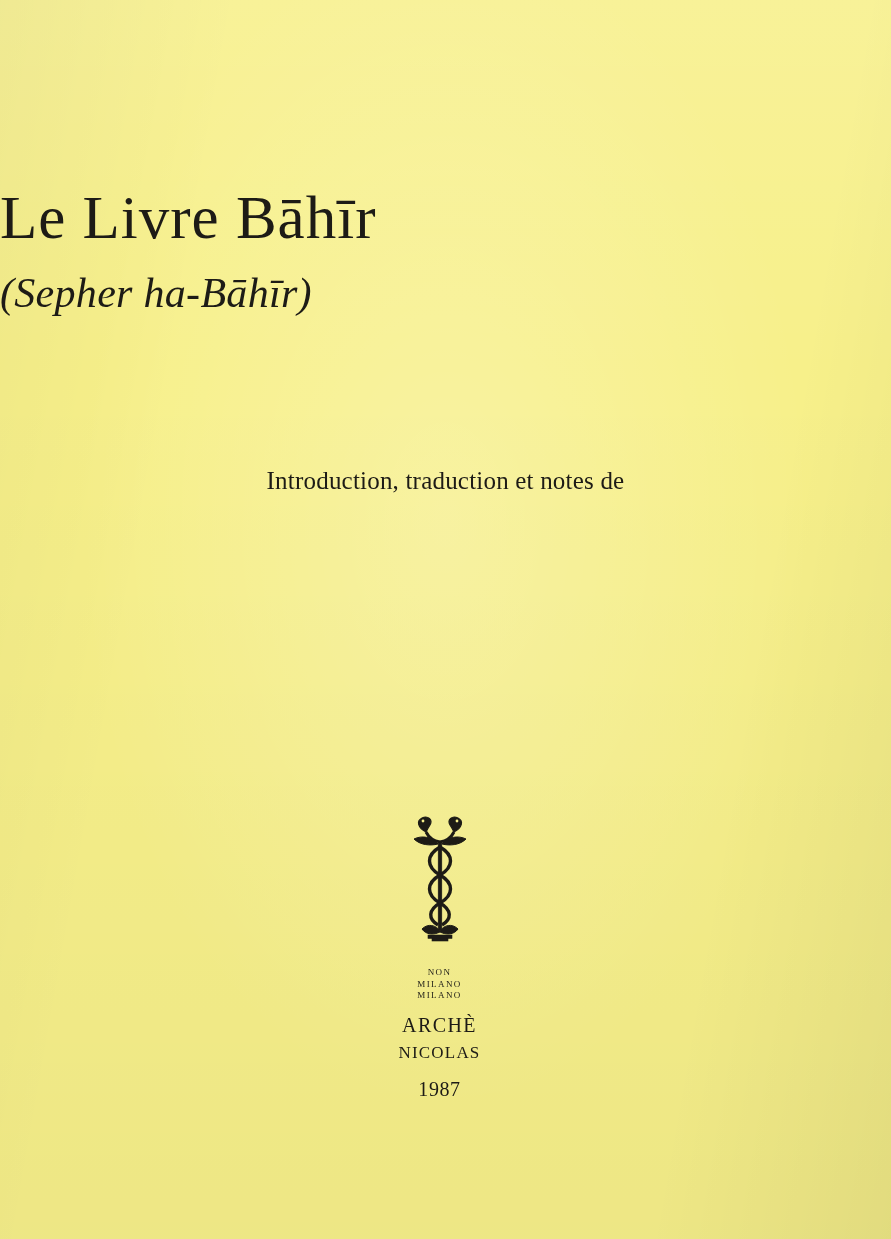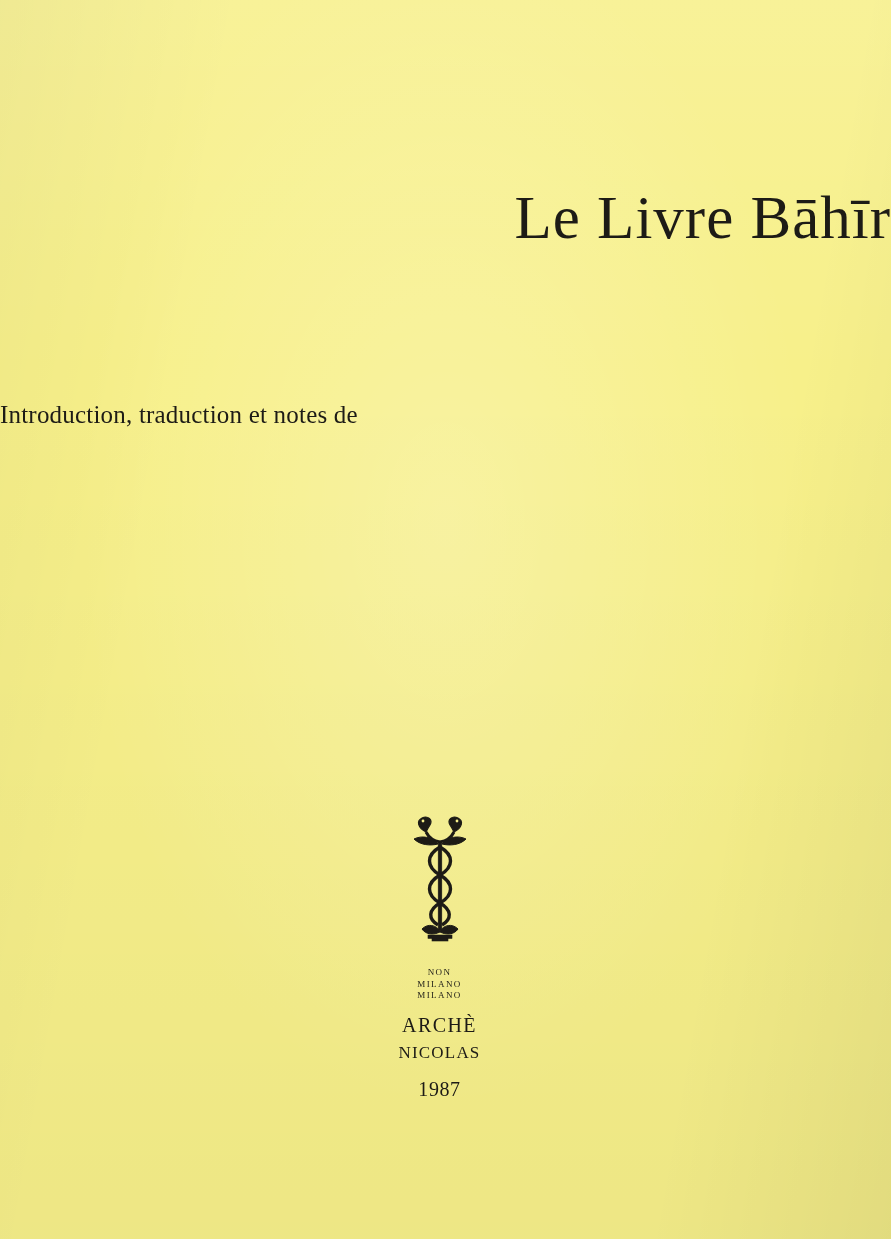--- a/index.html
+++ b/index.html
@@ -28,40 +28,41 @@
   .page {
     position: absolute;
     inset: 0;
     display: flex;
     flex-direction: column;
     align-items: center;
   }
 
   .title-block {
     margin-top: 186px;
-    text-align: right;
+    text-align: left;
     width: 100%;
   }
   .main-title {
     font-size: 61px;
     letter-spacing: 1px;
     line-height: 1.06;
     font-weight: 400;
     margin: 0;
   }
   .sub-title {
     font-size: 42px;
     font-style: italic;
     margin: 18px 0 0 0;
     font-weight: 400;
     letter-spacing: 0.3px;
   }
 
   .credits-block {
     margin-top: 150px;
+    text-align: center;
     width: 100%;
   }
   .credit-line {
     font-size: 25px;
     letter-spacing: 0.2px;
   }
   .author-name {
     font-size: 29px;
     letter-spacing: 1.6px;
     margin-top: 44px;
@@ -112,20 +113,21 @@
 </style>
 </head>
 <body>
 
 <div class="paper-grain"></div>
 
 <div class="page">
 
   <div class="title-block">
     <h1 class="main-title">Le Livre Bāhīr</h1>
+    <div class="sub-title">(Sepher ha-Bāhīr)</div>
   </div>
 
   <div class="credits-block">
     <div class="credit-line">Introduction, traduction et notes de</div>
   </div>
 
   <div class="imprint-block">
 
     <svg class="publisher-mark" viewBox="0 0 96 150" aria-hidden="true">
       <g fill="#1d1b16" stroke="#1d1b16">

